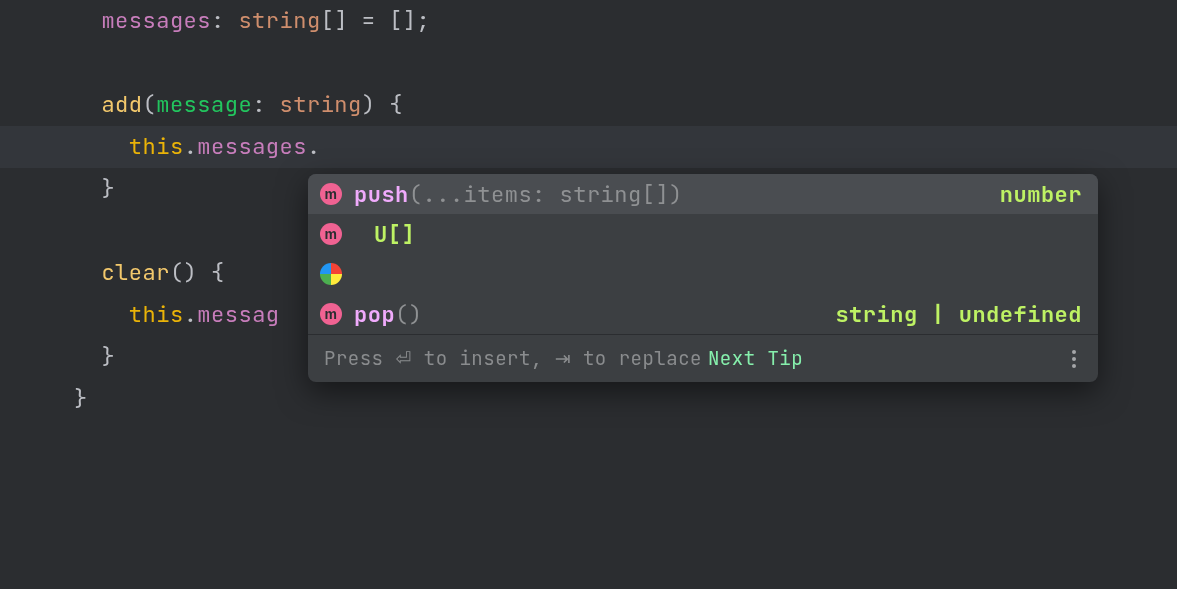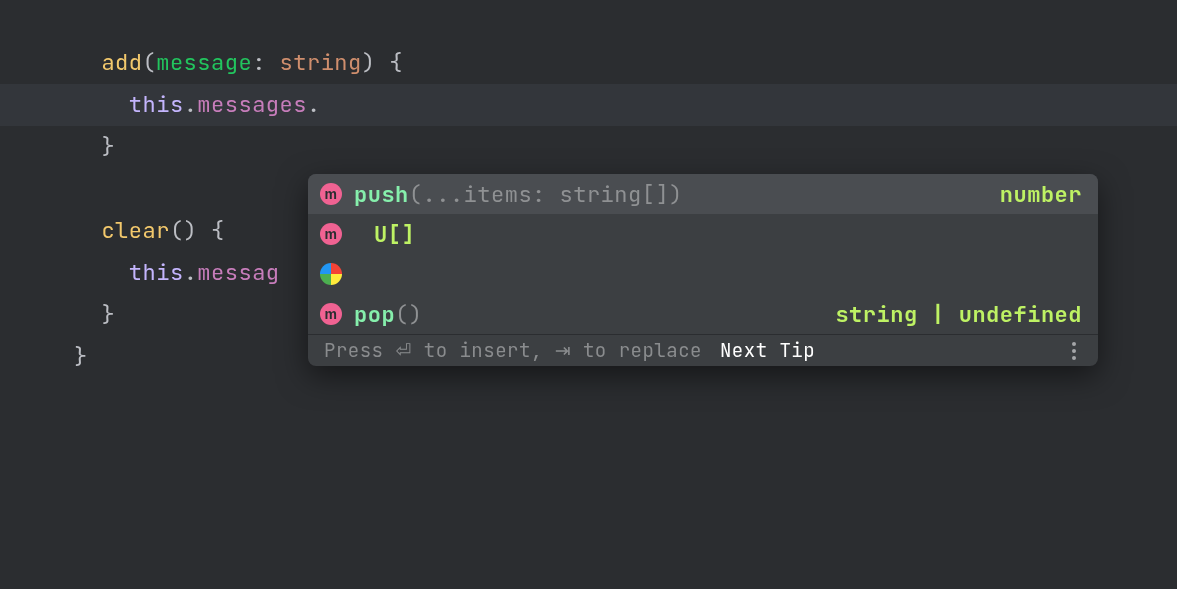--- a/index.html
+++ b/index.html
@@ -25,21 +25,21 @@
   .highlight-line {
     background: #33363b;
   }
   .tok-field { color: #c77dbb; }
   .tok-fn    { color: #f2c86c; }
   .tok-param { color: #22c55e; }
   .tok-type  { color: #cf8e6d; }
   .tok-op    { color: #bcbec4; }
   .tok-punc  { color: #bcbec4; }
   .tok-brace { color: #bcbec4; }
-  .tok-this  { color: #c4b5fd; }
+  .tok-this  { color: #eab308; }
 
   .popup {
     position: absolute;
     left: 308px;
     top: 174px;
     width: 790px;
     background: #3c3f42;
     border-radius: 8px;
     box-shadow: 0 10px 30px rgba(0,0,0,0.5);
     color: #a4a6a8;
@@ -75,57 +75,58 @@
   }
   .icon-m { background: #f06292; }
   .icon-turbo {
     background: conic-gradient(#f44336 0 90deg, #ffeb3b 90deg 180deg, #4caf50 180deg 270deg, #2196f3 270deg 360deg);
   }
   .sug-main {
     flex: 1;
     overflow: hidden;
     text-overflow: ellipsis;
   }
-  .sug-name { color: #86efac; font-weight: 600; }
+  .sug-name { color: #f0abfc; font-weight: 600; }
   .sug-sig  { color: #8f9193; }
   .sug-ret  { color: #bef264; flex-shrink: 0; margin-left: 20px; font-weight: bold; }
   .popup-footer {
     display: flex;
     align-items: center;
-    height: 32px;
+    height: 48px;
     padding: 0 14px 0 16px;
     border-top: 1px solid #2b2d30;
     font-size: 19px;
     color: #8a8c8e;
     gap: 6px;
   }
   .footer-hint { }
   .next-tip {
-    color: #ffffff;
-    margin-left: 12px;
+    color: #86efac;
+    margin-left: 0;
     cursor: pointer;
   }
   .spacer { flex: 1; }
   .more-icon {
     width: 20px;
     display: flex;
     flex-direction: column;
     align-items: center;
     gap: 3px;
     cursor: pointer;
   }
   .more-icon span {
     width: 4px; height: 4px; background: #a4a6a8; border-radius: 50%;
   }
   .key-glyph { font-family: sans-serif; }
 </style>
 </head>
 <body>
 
 <div class="editor">
+  <div class="code-line">  <span class="tok-field">messages</span><span class="tok-op">: </span><span class="tok-type">string</span><span class="tok-punc">[]</span><span class="tok-op"> = </span><span class="tok-punc">[]</span><span class="tok-punc">;</span></div>
   <div class="code-line"> </div>
   <div class="code-line">  <span class="tok-fn">add</span><span class="tok-punc">(</span><span class="tok-param">message</span><span class="tok-op">: </span><span class="tok-type">string</span><span class="tok-punc">) </span><span class="tok-brace">{</span></div>
   <div class="code-line highlight-line"><span>    </span><span class="tok-this">this</span><span class="tok-punc">.</span><span class="tok-field">messages</span><span class="tok-punc">.</span></div>
   <div class="code-line">  <span class="tok-brace">}</span></div>
   <div class="code-line"> </div>
   <div class="code-line">  <span class="tok-fn">clear</span><span class="tok-punc">() </span><span class="tok-brace">{</span></div>
   <div class="code-line"><span>    </span><span class="tok-this">this</span><span class="tok-punc">.</span><span class="tok-field">messag</span></div>
   <div class="code-line">  <span class="tok-brace">}</span></div>
   <div class="code-line"><span class="tok-brace">}</span></div>
 </div>

